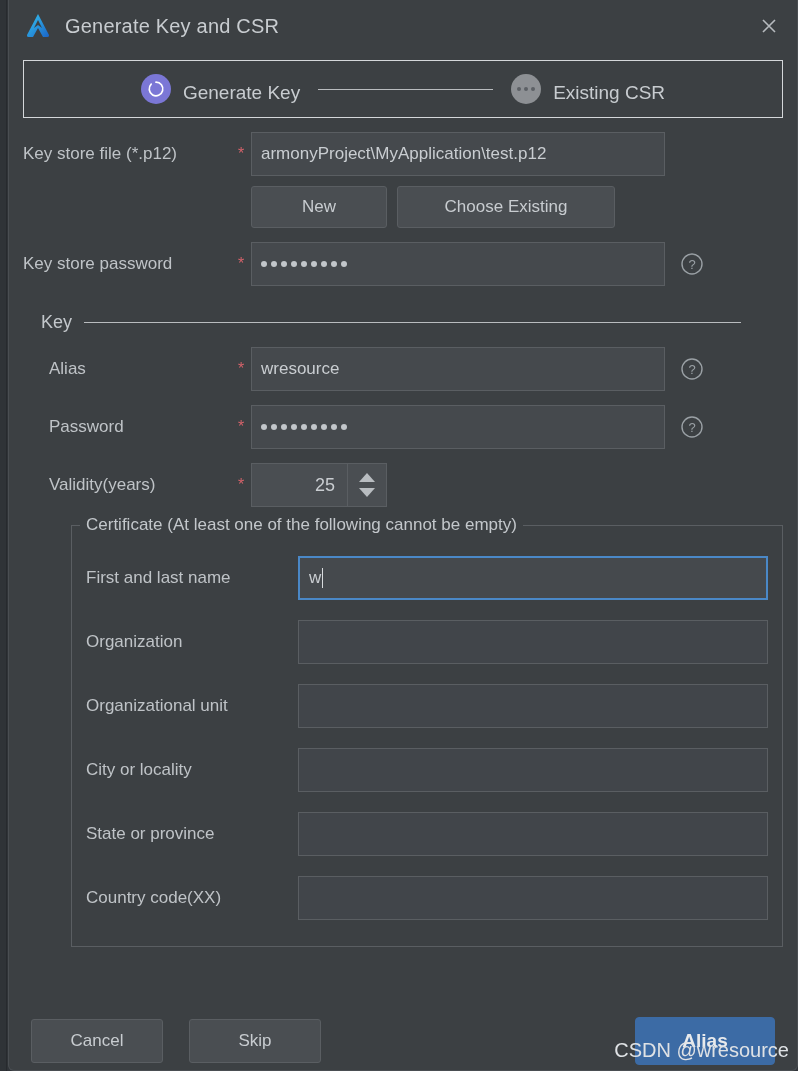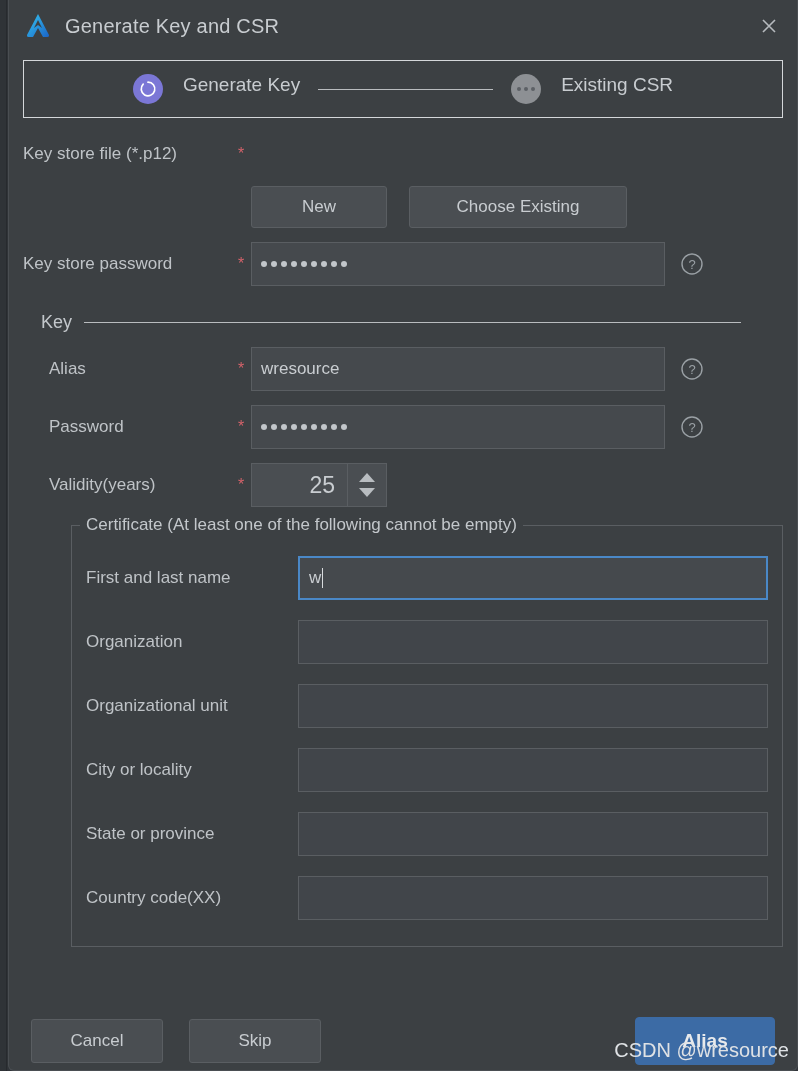--- a/index.html
+++ b/index.html
@@ -80,22 +80,22 @@
     height: 58px;
     border: 1px solid #d4d7da;
     display: flex;
     align-items: center;
     justify-content: center;
     box-sizing: border-box;
     background: #3c4043;
   }
   .step {
     display: flex;
-    align-items: flex-start;
-    gap: 20px;
+    align-items: flex-end;
+    gap: 12px;
   }
   .step-badge {
     width: 30px; height: 30px;
     border-radius: 50%;
     display: flex; align-items: center; justify-content: center;
     flex: 0 0 auto;
   }
   .step-badge.active { background: #7b77d6; }
   .step-badge.inactive { background: #8d9094; }
   .step-label {
@@ -184,21 +184,21 @@
     flex: 0 0 auto;
     cursor: pointer;
   }
   .help svg { display: block; }
 
   
   .btnrow {
     display: flex;
     margin-top: 10px;
     padding-left: 228px;
-    gap: 22px;
+    gap: 10px;
   }
   .btn {
     background: #4a4e52;
     border: 1px solid #5a5e62;
     border-radius: 3px;
     color: #c8ccd0;
     font-size: 17px;
     height: 42px;
     display: flex; align-items: center; justify-content: center;
     cursor: pointer;
@@ -238,21 +238,21 @@
     background: #4a4e52;
     width: 136px;
     box-sizing: border-box;
   }
   .spinner-val {
     flex: 1 1 auto;
     display: flex;
     align-items: center;
     justify-content: flex-end;
     padding-right: 12px;
-    font-size: 23px;
+    font-size: 18px;
     color: #c9cdd1;
   }
   .spinner-arrows {
     width: 38px;
     border-left: 1px solid #5a5e62;
     display: flex;
     flex-direction: column;
     align-items: center;
     justify-content: center;
     gap: 6px;
@@ -379,20 +379,21 @@
         </span>
         <span class="step-label">Existing CSR</span>
       </div>
     </div>
 
     <div class="form">
 
       <div class="row">
         <span class="lbl lbl-w">Key store file (*.p12)</span>
         <span class="req">*</span>
+        <span class="tfield" style="width:414px;">armonyProject\MyApplication\test.p12</span>
       </div>
 
       <div class="btnrow">
         <span class="btn btn-new">New</span>
         <span class="btn btn-choose">Choose Existing</span>
       </div>
 
       <div class="row">
         <span class="lbl lbl-w">Key store password</span>
         <span class="req">*</span>

